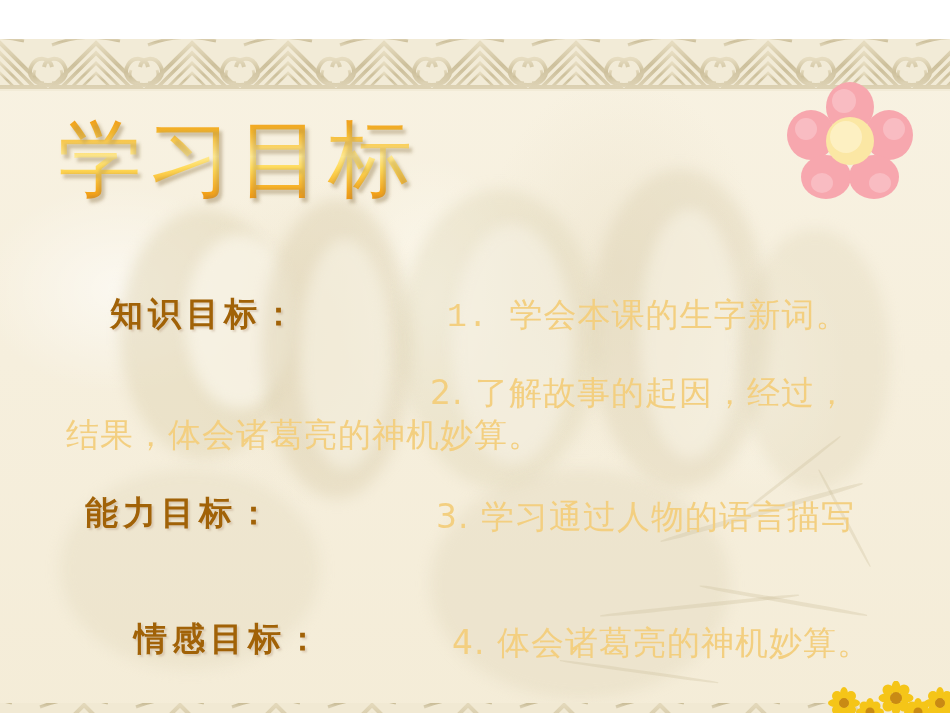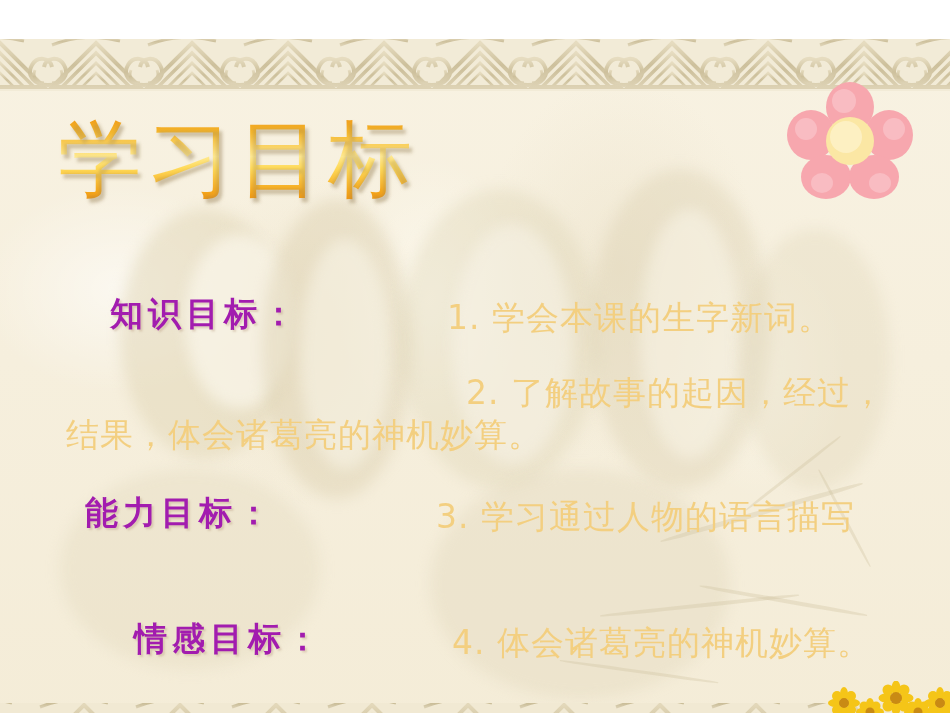--- a/index.html
+++ b/index.html
@@ -107,21 +107,21 @@
     height: 122px;
   }
 
   
   .goal-label {
     position: absolute;
     font-family: Liberation Sans, sans-serif;
     font-weight: 700;
     font-size: 33px;
     letter-spacing: 5px;
-    color: #a21caf;
+    color: #a16207;
     text-shadow: 2px 2px 2px rgba(180,150,120,0.35);
     white-space: nowrap;
   }
   .goal-text {
     position: absolute;
     font-family: "DejaVu Sans", "Liberation Sans", sans-serif;
     font-weight: 400;
     font-size: 33px;
     line-height: 52px;
     letter-spacing: 1px;
@@ -258,23 +258,23 @@
         <ellipse cx="36" cy="104" rx="11" ry="10"></ellipse>
         <ellipse cx="94" cy="104" rx="11" ry="10"></ellipse>
       </g>
       <ellipse cx="64" cy="62" rx="24" ry="24" fill="#fbe7a4"></ellipse>
       <ellipse cx="60" cy="58" rx="16" ry="16" fill="#fdf0c2"></ellipse>
     </svg>
   </div>
 
   <div class="goal-label" style="left:110px; top:253px;">知识目标：</div>
 
-  <div class="goal-text" style="left:447px; top:253px;">1. 学会本课的生字新词。</div>
-
-  <div class="goal-text" style="left:466px; top:328px;">2. 了解故事的起因，经过，</div>
+  <div class="goal-text" style="left:447px; top:253px;font-family:Liberation Mono, monospace;">1. 学会本课的生字新词。</div>
+
+  <div class="goal-text" style="left:430px; top:328px;">2. 了解故事的起因，经过，</div>
 
   <div class="goal-text" style="left:66px; top:370px;">结果，体会诸葛亮的神机妙算。</div>
 
   <div class="goal-label" style="left:85px; top:452px;text-align:center;">能力目标：</div>
 
   <div class="goal-text" style="left:436px; top:452px;">3. 学习通过人物的语言描写</div>
 
 
   <div class="goal-label" style="left:134px; top:578px;">情感目标：</div>
 

